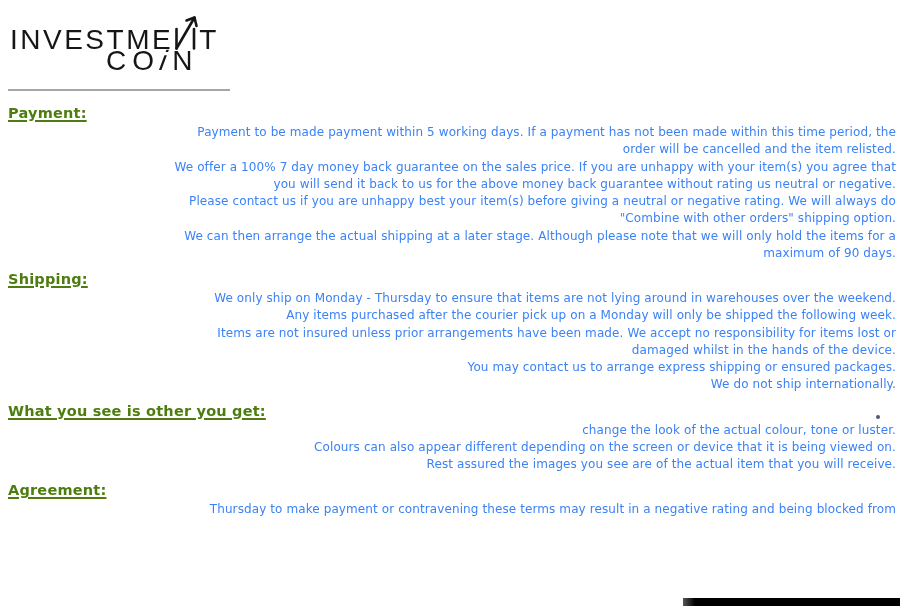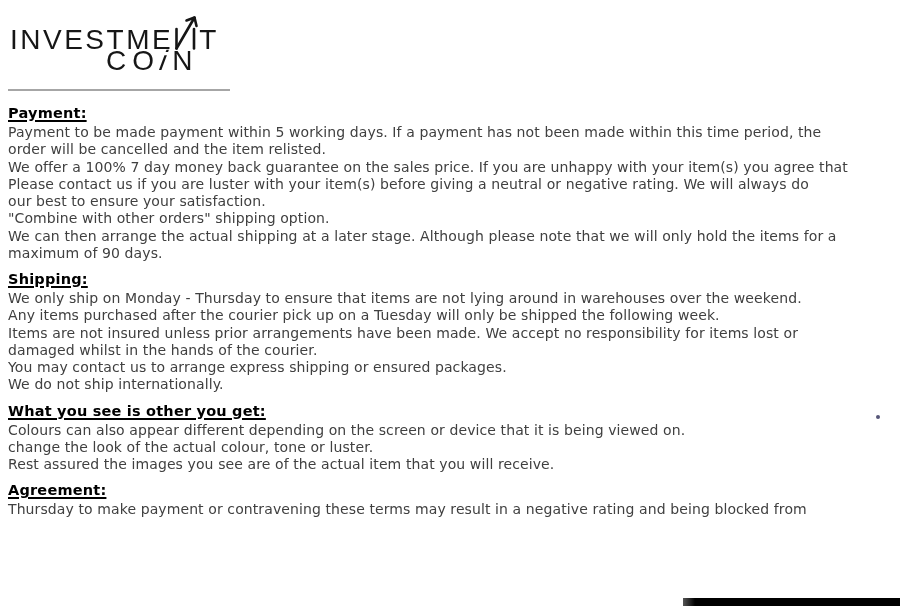--- a/index.html
+++ b/index.html
@@ -20,28 +20,29 @@
   .logo-row2{
     position:absolute;left:98px;top:42px;white-space:nowrap;line-height:30px;
     font-family:"Liberation Sans",sans-serif;font-size:28px;font-weight:500;
     letter-spacing:6px;color:#161616;
   }
   .logo-i{display:inline-block;font-style:italic;transform:skewX(-10deg);}
   .logo-rule{position:absolute;left:0;top:85px;width:222px;border-top:2px solid #a6a6a6;}
 
   
   .heading{
-    font-size:14.5px;font-weight:bold;color:#000000;line-height:18px;
+    font-size:14.5px;font-weight:bold;color:#4d7c0f;line-height:18px;
     letter-spacing:0.2px;margin:8px 0 2px 0;
     text-decoration:underline;text-decoration-thickness:2px;text-underline-offset:2px;
   }
   .section.first .heading{margin-top:12px;}
   .line{
-    font-size:14px;color:#404040;line-height:17.25px;letter-spacing:0.1px;
+    font-size:12px;color:#3b82f6;line-height:17.25px;letter-spacing:0.1px;
     white-space:nowrap;
+    text-align:right;
   }
 
   
   .artifact-dot{
     position:absolute;left:876px;top:415px;width:4px;height:4px;
     background:#565678;border-radius:50%;
   }
   .bottom-bar{
     position:absolute;left:683px;top:598px;width:217px;height:8px;
     background:linear-gradient(to right,#555 0,#000 12px,#000 100%);
@@ -67,41 +68,41 @@
       <span>CO</span><span class="logo-i">i</span><span>N</span>
     </div>
     <div class="logo-rule"></div>
   </div>
 
   <div class="section first">
     <div class="heading">Payment:</div>
     <div class="line">Payment to be made payment within 5 working days. If a payment has not been made within this time period, the</div>
     <div class="line">order will be cancelled and the item relisted.</div>
     <div class="line">We offer a 100% 7 day money back guarantee on the sales price. If you are unhappy with your item(s) you agree that</div>
-    <div class="line">Please contact us if you are luster with your item(s) before giving a neutral or negative rating. We will always do</div>
-    <div class="line">our best to ensure your satisfaction.</div>
+    <div class="line">you will send it back to us for the above money back guarantee without rating us neutral or negative.</div>
+    <div class="line">Please contact us if you are unhappy best your item(s) before giving a neutral or negative rating. We will always do</div>
     <div class="line">"Combine with other orders" shipping option.</div>
     <div class="line">We can then arrange the actual shipping at a later stage. Although please note that we will only hold the items for a</div>
     <div class="line">maximum of 90 days.</div>
   </div>
 
   <div class="section">
     <div class="heading">Shipping:</div>
     <div class="line">We only ship on Monday - Thursday to ensure that items are not lying around in warehouses over the weekend.</div>
-    <div class="line">Any items purchased after the courier pick up on a Tuesday will only be shipped the following week.</div>
+    <div class="line">Any items purchased after the courier pick up on a Monday will only be shipped the following week.</div>
     <div class="line">Items are not insured unless prior arrangements have been made. We accept no responsibility for items lost or</div>
-    <div class="line">damaged whilst in the hands of the courier.</div>
+    <div class="line">damaged whilst in the hands of the device.</div>
     <div class="line">You may contact us to arrange express shipping or ensured packages.</div>
     <div class="line">We do not ship internationally.</div>
   </div>
 
   <div class="section">
     <div class="heading">What you see is other you get:</div>
+    <div class="line">change the look of the actual colour, tone or luster.</div>
     <div class="line">Colours can also appear different depending on the screen or device that it is being viewed on.</div>
-    <div class="line">change the look of the actual colour, tone or luster.</div>
     <div class="line">Rest assured the images you see are of the actual item that you will receive.</div>
   </div>
 
   <div class="section">
     <div class="heading">Agreement:</div>
     <div class="line">Thursday to make payment or contravening these terms may result in a negative rating and being blocked from</div>
   </div>
 
 </div>
 

